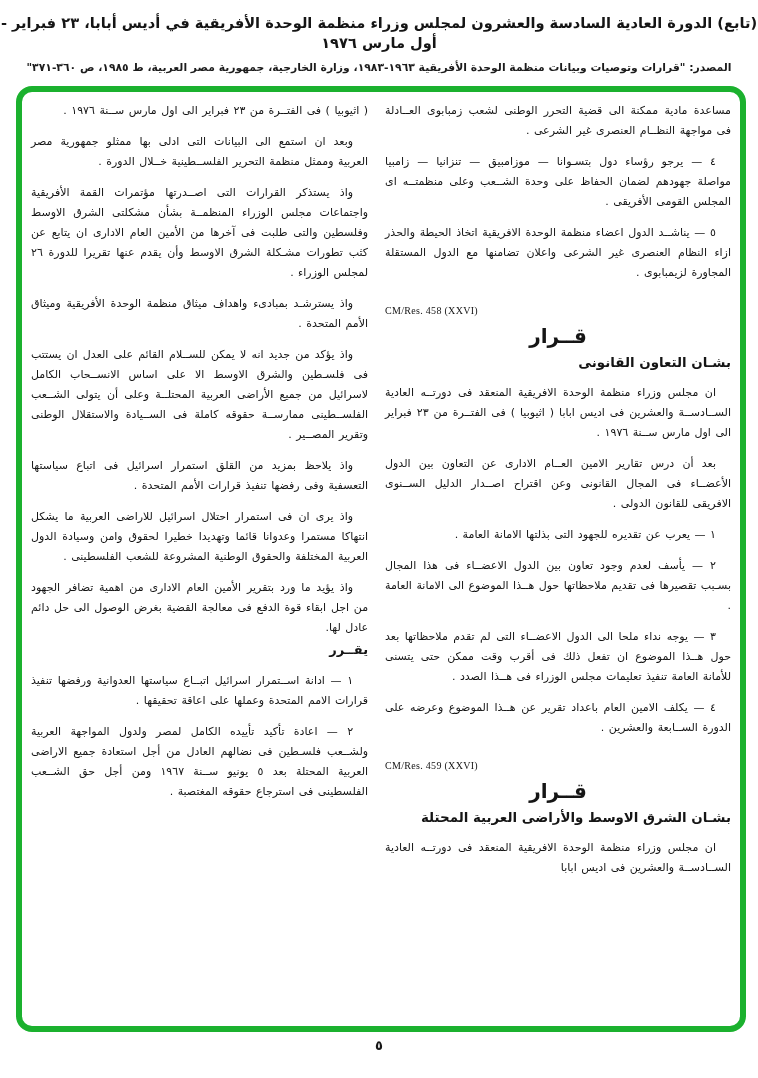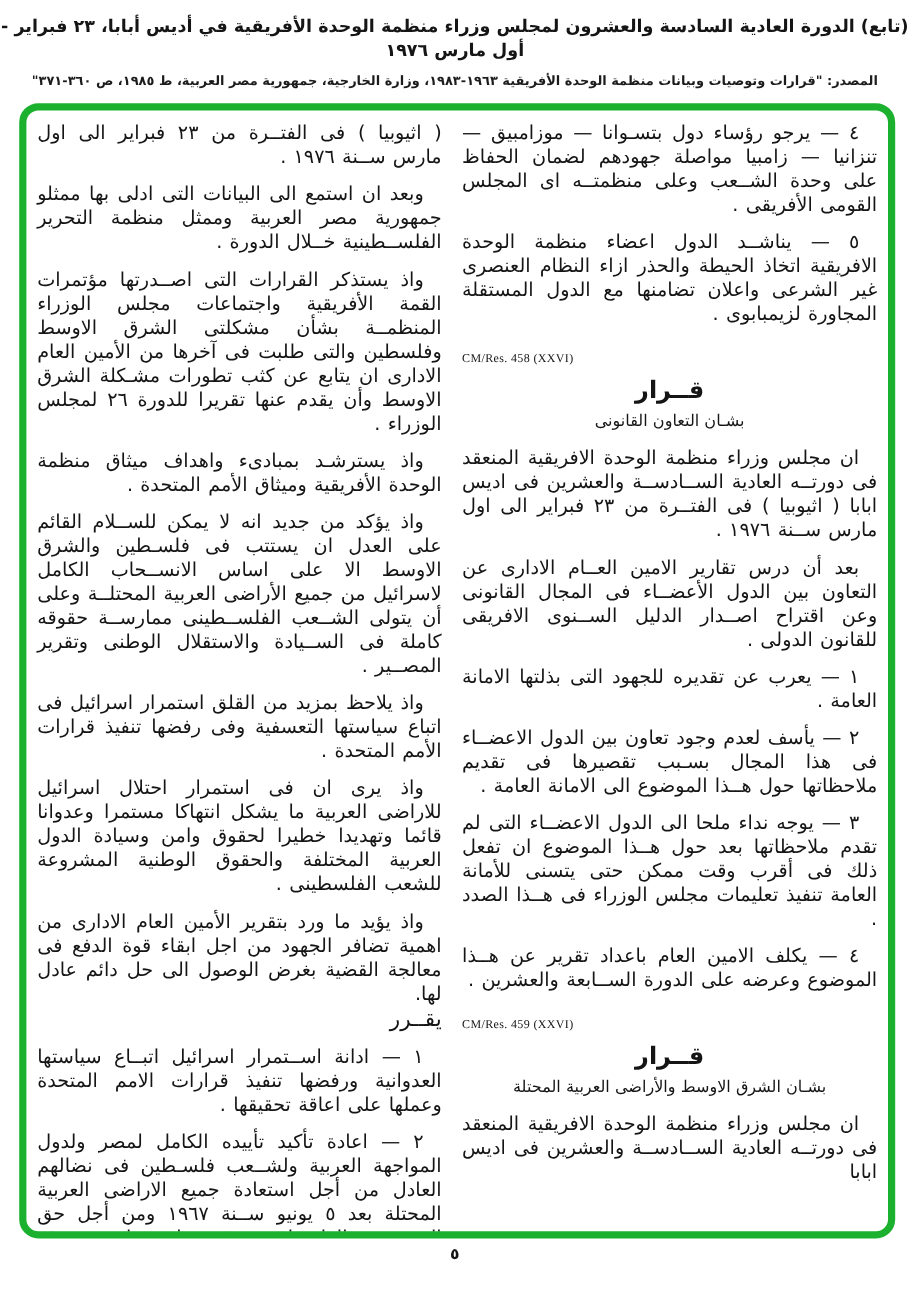--- a/index.html
+++ b/index.html
@@ -39,21 +39,21 @@
     display:flex;
     gap:17px;
     height:100%;
   }
   .col{direction:rtl;}
   .col-right{width:350px;}
   .col-left{width:341px;}
 
   
   .para{
-    font-size:16px;
+    font-size:11px;
     line-height:20px;
     text-align:justify;
     text-indent:15px;
     margin:0 0 11px 0;
     word-spacing:1px;
   }
   .para.cont{text-indent:0;}
   .cm-line{
     direction:ltr;
     text-align:left;
@@ -63,30 +63,31 @@
     margin:22px 0 8px 0;
     letter-spacing:.3px;
   }
   .h-qarar{
     text-align:center;
     font-weight:bold;
     font-size:20px;
     margin:8px 0 7px 0;
   }
   .h-subject{
-    text-align:center;
-    font-weight:normal;
+    text-align:right;
+    font-weight:bold;
     font-size:13.4px;
     margin:0 0 13px 0;
   }
   .resolve-word{
-    font-size:18px;line-height:20px;
+    font-size:13px;line-height:20px;
     text-align:left;
     direction:rtl;
     margin:0 0 11px 0;
+    font-weight:bold;
   }
 
   
   .pagenum{
     position:absolute;left:0;right:0;top:1038px;
     text-align:center;
     font-size:13px;font-weight:bold;
   }
 </style>
 </head>
@@ -96,20 +97,21 @@
 
   <header class="page-header">
     <div class="hdr-line1">(تابع) الدورة العادية السادسة والعشرون لمجلس وزراء منظمة الوحدة الأفريقية في أديس أبابا، ٢٣ فبراير - أول مارس ١٩٧٦</div>
     <div class="hdr-line2">المصدر: "قرارات وتوصيات وبيانات منظمة الوحدة الأفريقية ١٩٦٣-١٩٨٣، وزارة الخارجية، جمهورية مصر العربية، ط ١٩٨٥، ص ٣٦٠-٣٧١"</div>
   </header>
 
   <div class="frame">
     <div class="cols">
 
       <div class="col col-right">
+        <p class="para cont">مساعدة مادية ممكنة الى قضية التحرر الوطنى لشعب زمبابوى العــادلة فى مواجهة النظــام العنصرى غير الشرعى .</p>
         <p class="para">٤ — يرجو رؤساء دول بتسـوانا — موزامبيق — تنزانيا — زامبيا مواصلة جهودهم لضمان الحفاظ على وحدة الشــعب وعلى منظمتــه اى المجلس القومى الأفريقى .</p>
         <p class="para">٥ — يناشــد الدول اعضاء منظمة الوحدة الافريقية اتخاذ الحيطة والحذر ازاء النظام العنصرى غير الشرعى واعلان تضامنها مع الدول المستقلة المجاورة لزيمبابوى .</p>
         <div class="cm-line">CM/Res. 458 (XXVI)</div>
         <div class="h-qarar">قــرار</div>
         <div class="h-subject">بشـان التعاون القانونى</div>
         <p class="para">ان مجلس وزراء منظمة الوحدة الافريقية المنعقد فى دورتــه العادية الســادســة والعشرين فى اديس ابابا ( اثيوبيا ) فى الفتــرة من ٢٣ فبراير الى اول مارس ســنة ١٩٧٦ .</p>
         <p class="para">بعد أن درس تقارير الامين العــام الادارى عن التعاون بين الدول الأعضــاء فى المجال القانونى وعن اقتراح اصــدار الدليل الســنوى الافريقى للقانون الدولى .</p>
         <p class="para">١ — يعرب عن تقديره للجهود التى بذلتها الامانة العامة .</p>
         <p class="para">٢ — يأسف لعدم وجود تعاون بين الدول الاعضــاء فى هذا المجال بسـبب تقصيرها فى تقديم ملاحظاتها حول هــذا الموضوع الى الامانة العامة .</p>
         <p class="para">٣ — يوجه نداء ملحا الى الدول الاعضــاء التى لم تقدم ملاحظاتها بعد حول هــذا الموضوع ان تفعل ذلك فى أقرب وقت ممكن حتى يتسنى للأمانة العامة تنفيذ تعليمات مجلس الوزراء فى هــذا الصدد .</p>

